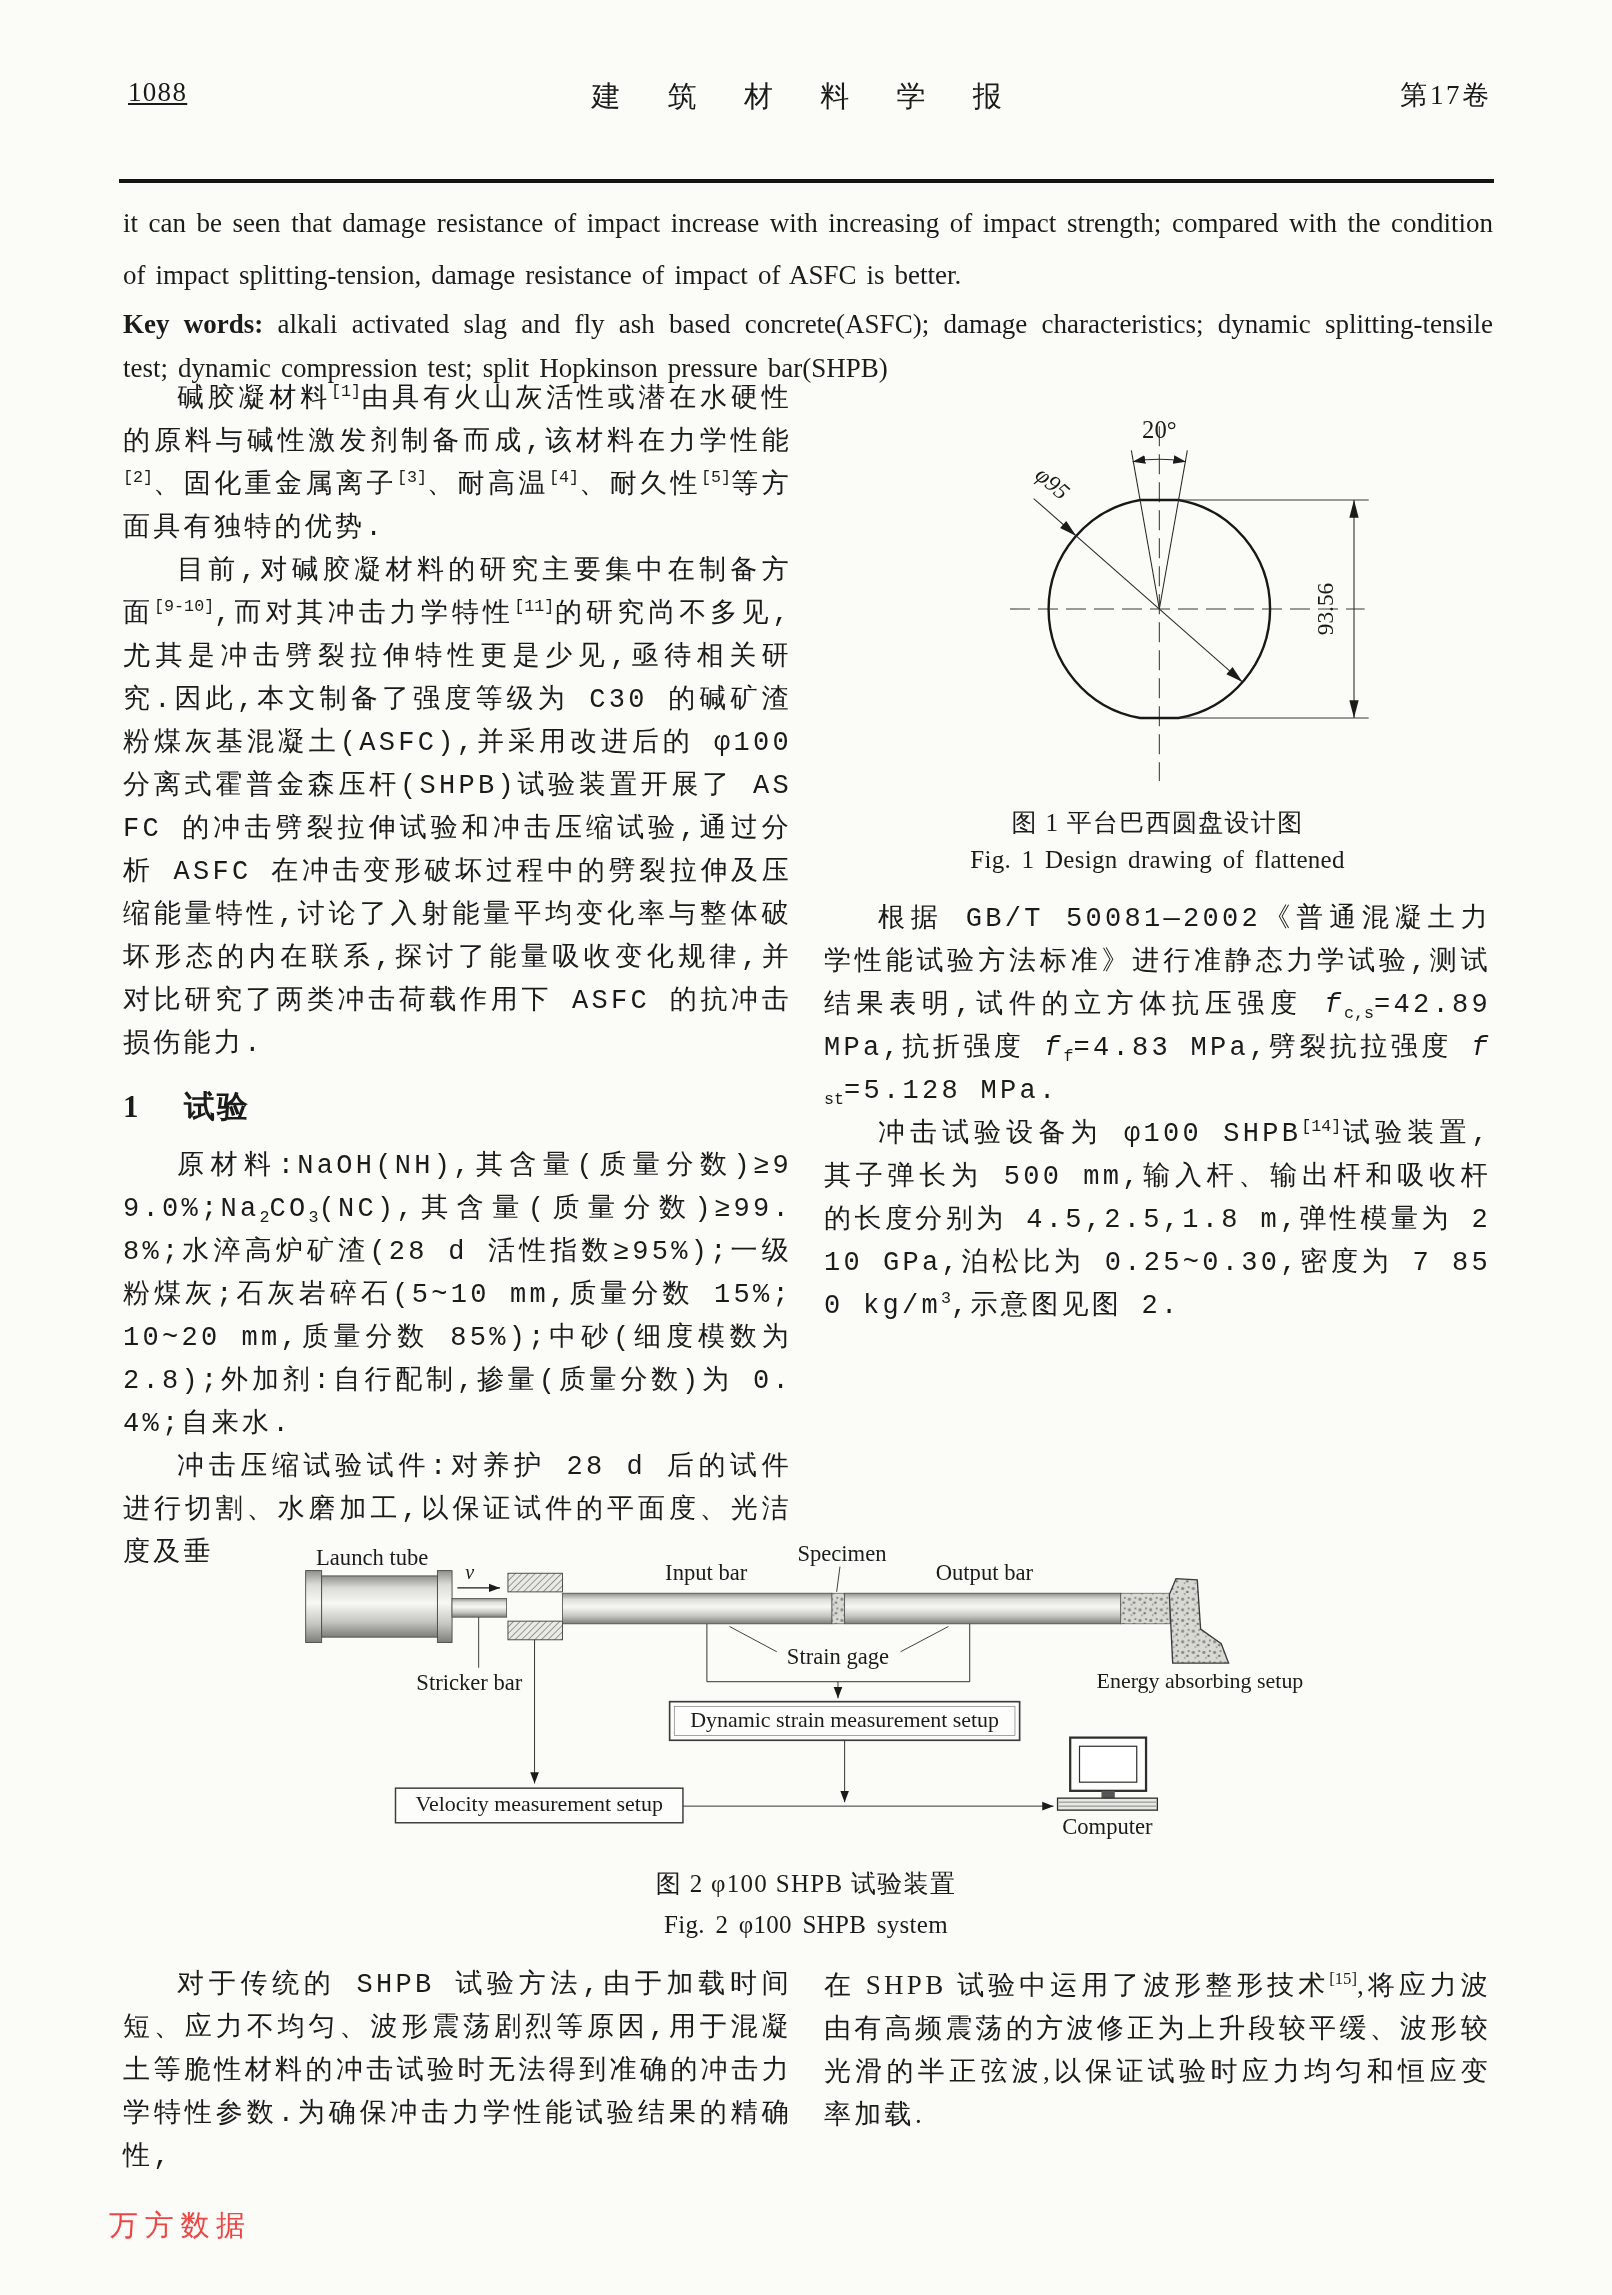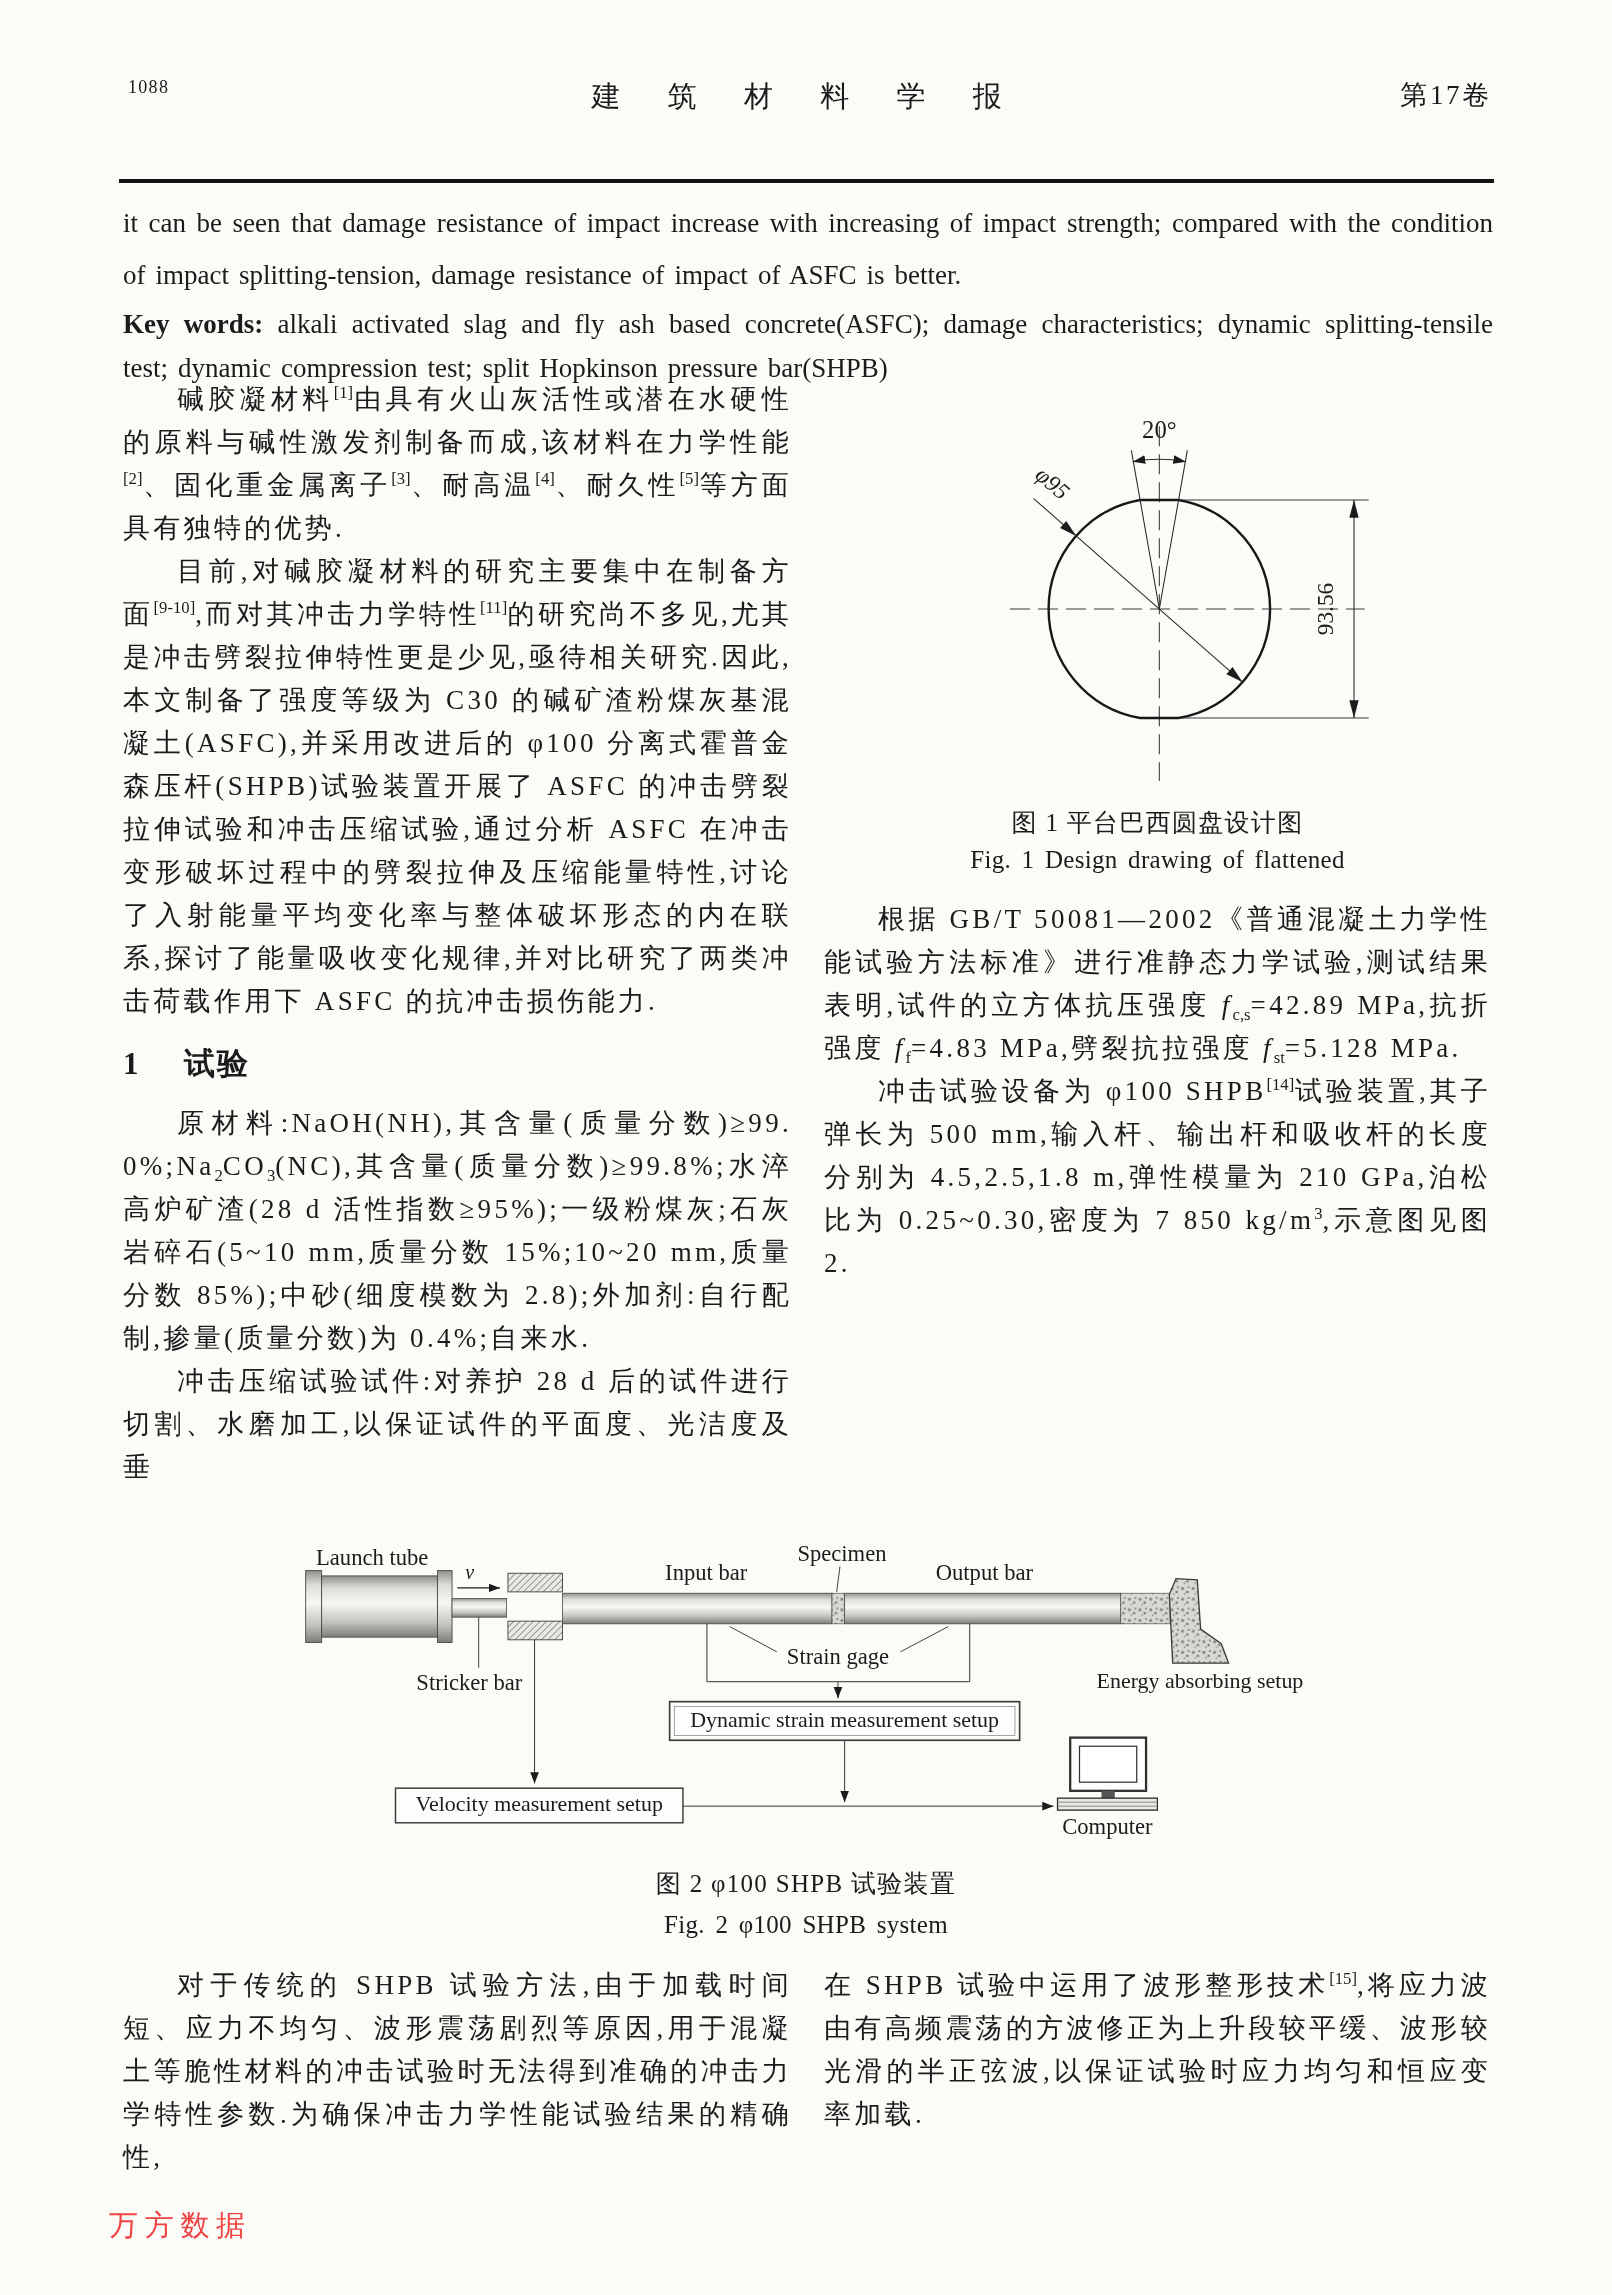--- a/index.html
+++ b/index.html
@@ -2,38 +2,38 @@
 <html style="font-size:10.7px"><head>
 <meta charset="utf-8">
 <style>
   html,body{margin:0;padding:0;background:#6f6f6f;}
   .page{
     position:relative;width:1613px;height:2295px;margin:0 auto;
     background:#fbfbf8;color:#1b1b1b;overflow:hidden;
     font-family:"Liberation Serif","DejaVu Serif",serif;
   }
   
-  .hdr-num{position:absolute;left:128px;top:77px;font-size:18px;letter-spacing:1.3px;}
+  .hdr-num{position:absolute;left:128px;top:77px;font-size:27px;letter-spacing:1.3px;text-decoration:underline;}
   .hdr-journal{position:absolute;left:50%;top:77px;transform:translateX(-50%);
     font-size:29px;letter-spacing:20px;white-space:nowrap;}
   .hdr-vol{position:absolute;right:121px;top:77px;font-size:27px;letter-spacing:2.7px;}
   .hdr-rule{position:absolute;left:119px;top:179px;width:1375px;height:4px;background:#141414;}
   
   .abs{position:absolute;left:123px;top:197px;width:1370px;
     font-size:27px;line-height:52px;text-align:justify;word-spacing:3.3px;}
   .kw{position:absolute;left:123px;top:302px;width:1370px;
     font-size:27px;line-height:44px;text-align:justify;word-spacing:3.3px;}
   .kw b{font-weight:bold;}
   
   .col{position:absolute;top:378px;width:669px;}
   .col-left{left:123px;}
   .col-right{left:824px;width:667px;}
   .para{margin:0;font-size:27px;line-height:43px;text-align:justify;
     letter-spacing:3.3px;word-break:break-all;}
-  .indent{text-indent:2em;}
+  .indent{text-indent:2em;font-family:Liberation Mono, monospace;}
   sup{font-size:16.7px;line-height:0;letter-spacing:0;}
   sub{font-size:16.7px;line-height:0;letter-spacing:0;}
   .sec{margin:20px 0 17.3px 0;font-size:31px;font-weight:bold;letter-spacing:2px;}
   .sec .num{display:inline-block;min-width:61px;}
   .sec2{margin:24px 0 22.6px 0;}
   
   .fig1{margin:18.7px auto 5.3px auto;width:520px;}
   .figcap{text-align:center;font-size:25px;line-height:37px;letter-spacing:1.3px;}
   .figcap.en{letter-spacing:0.3px;word-spacing:4px;}
   

